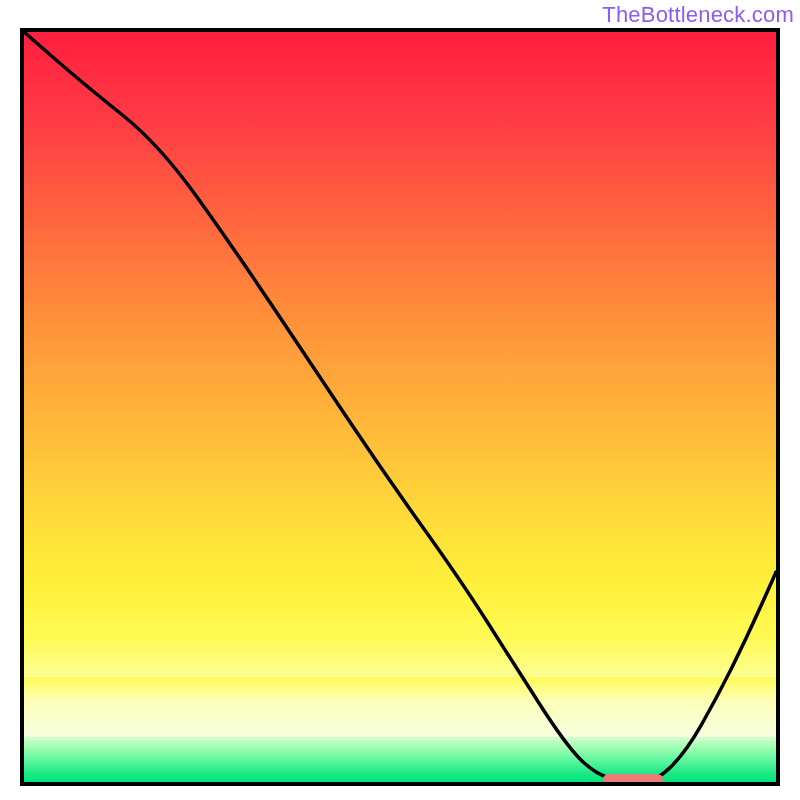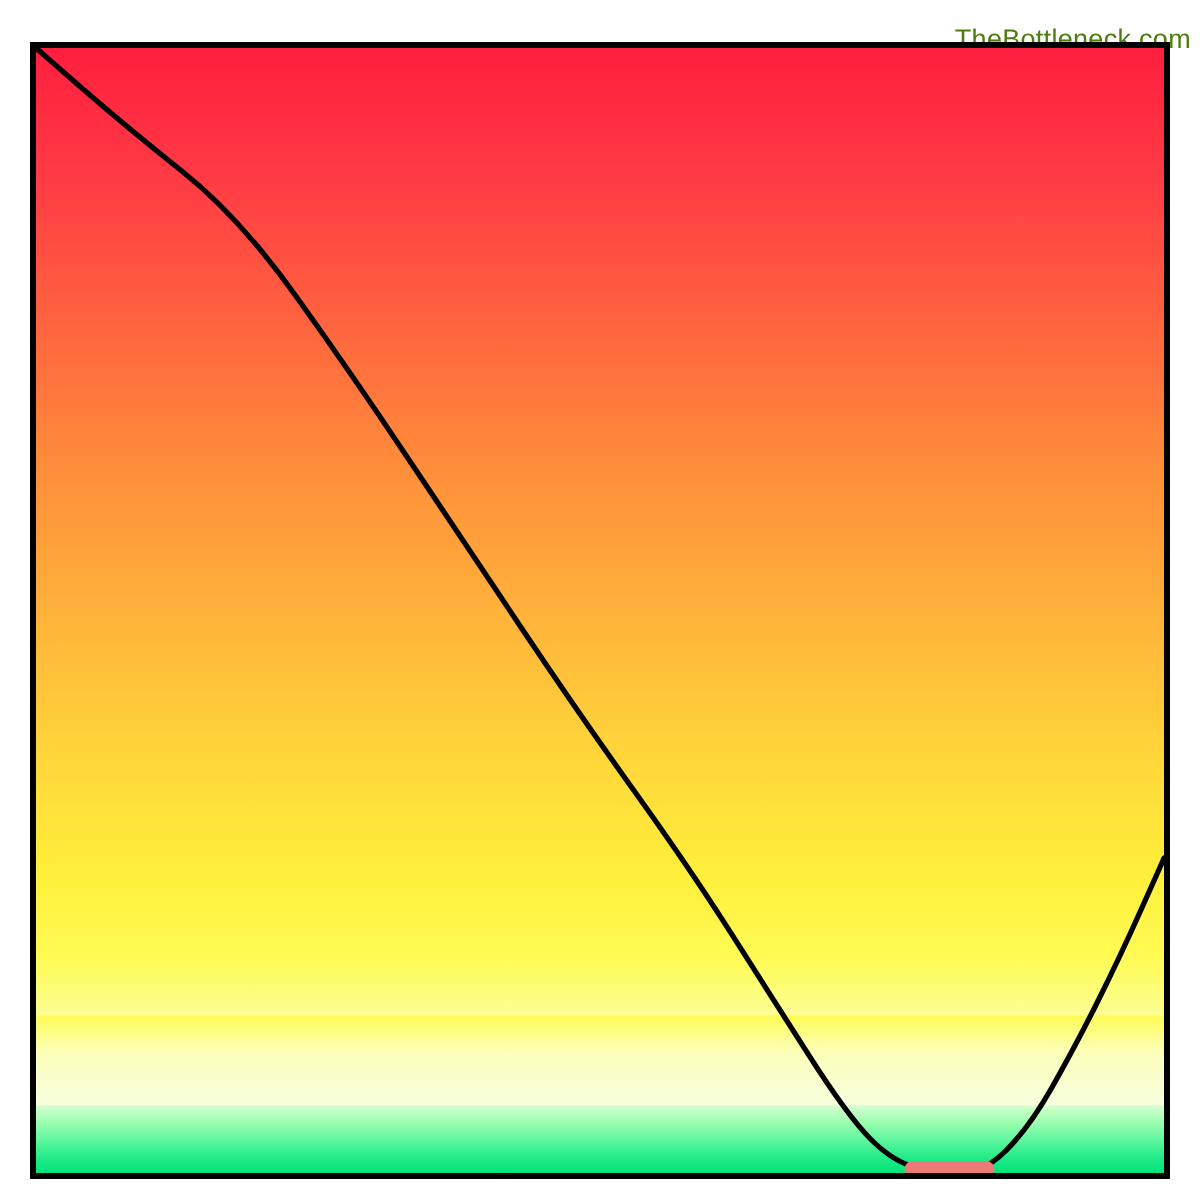--- a/index.html
+++ b/index.html
@@ -10,25 +10,25 @@
     background: #ffffff;
     font-family: Arial, Helvetica, sans-serif;
   }
   .frame {
     position: relative;
     width: 800px;
     height: 800px;
   }
   .watermark {
     position: absolute;
-    top: 16px;
+    top: 2px;
     right: 6px;
-    font-size: 18px;
+    font-size: 22px;
     font-weight: 500;
-    color: #4d7c0f;
+    color: #8b5cf6;
     letter-spacing: 0.2px;
   }
   .plot-area {
     position: absolute;
     left: 20px;
     top: 28px;
     width: 760px;
     height: 758px;
     border: 4px solid #000;
     box-sizing: border-box;

